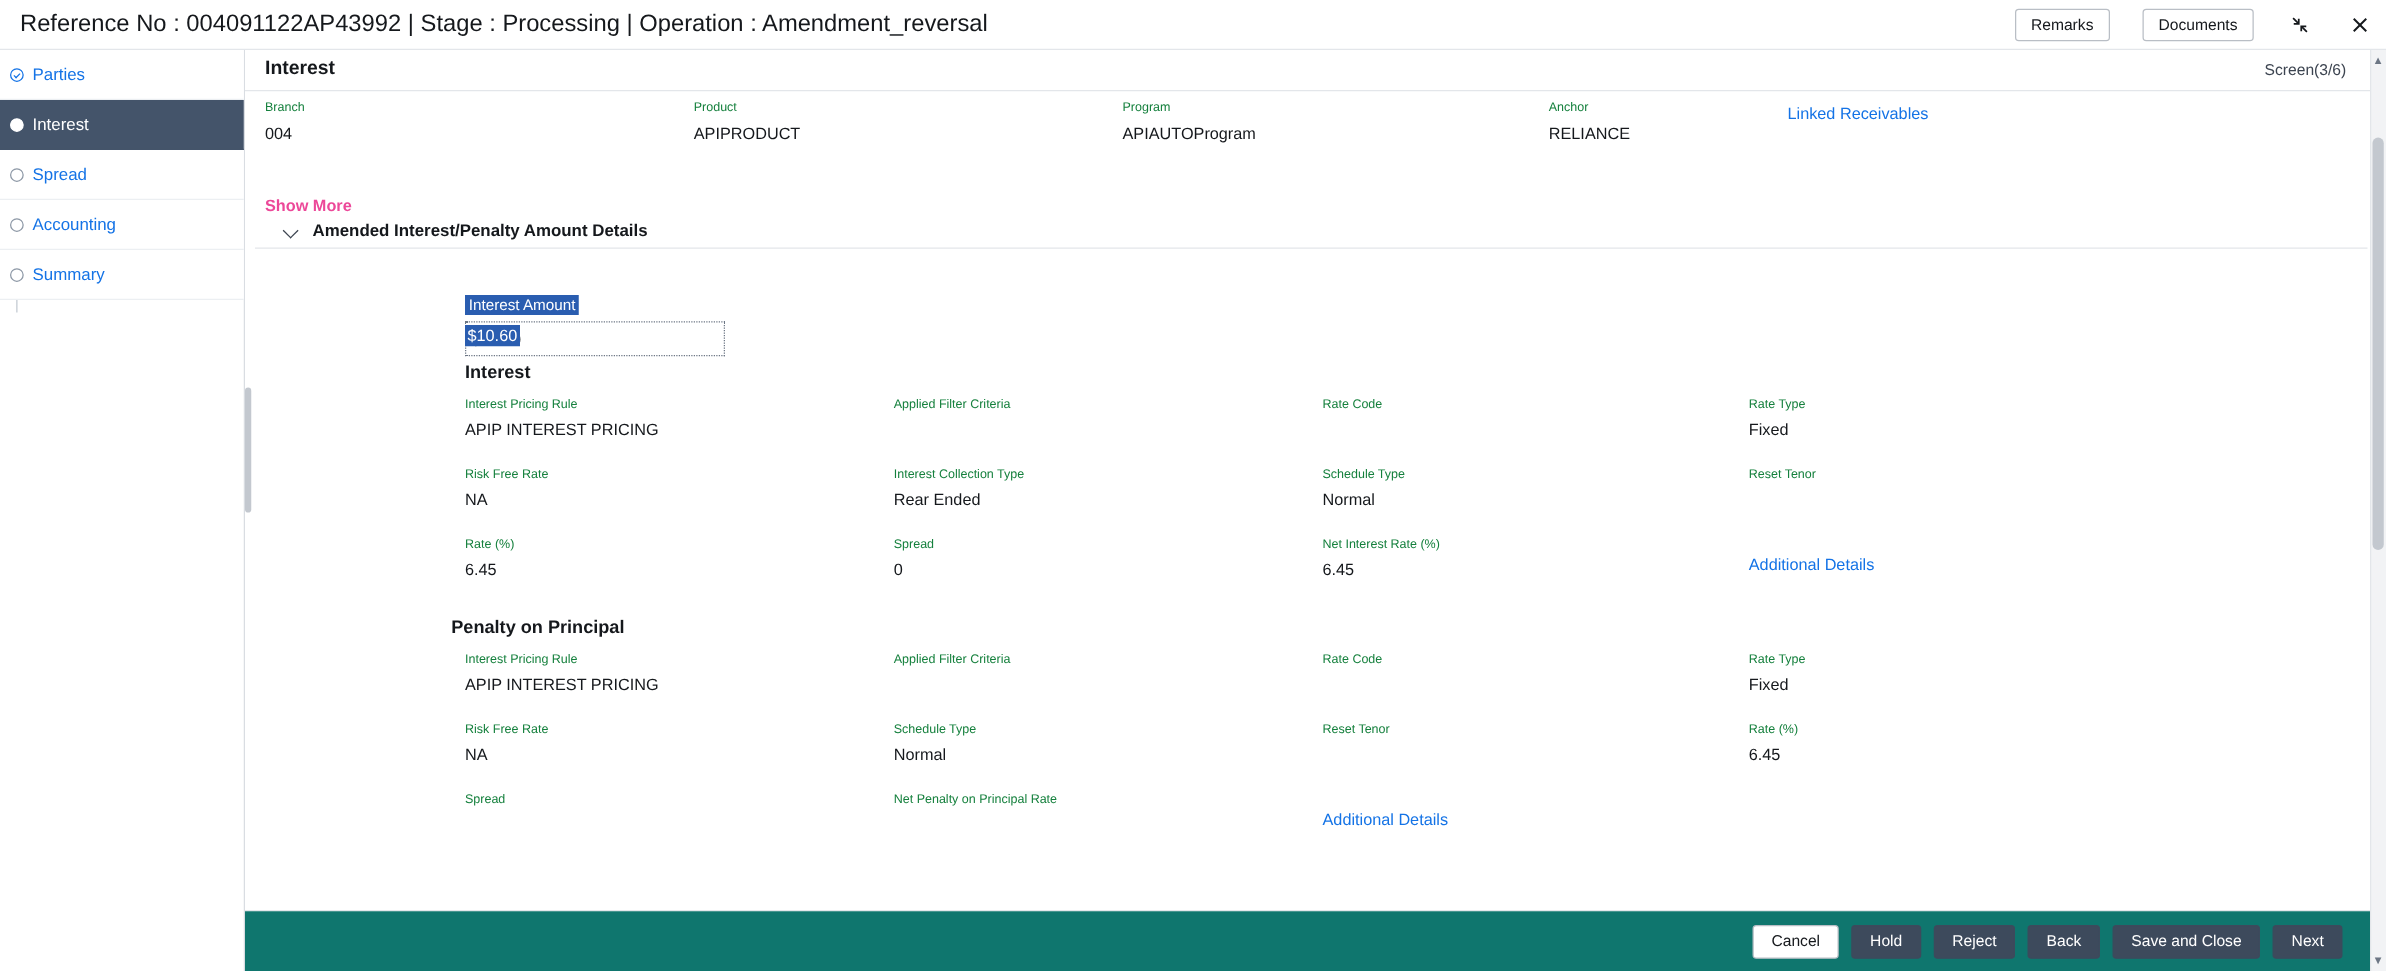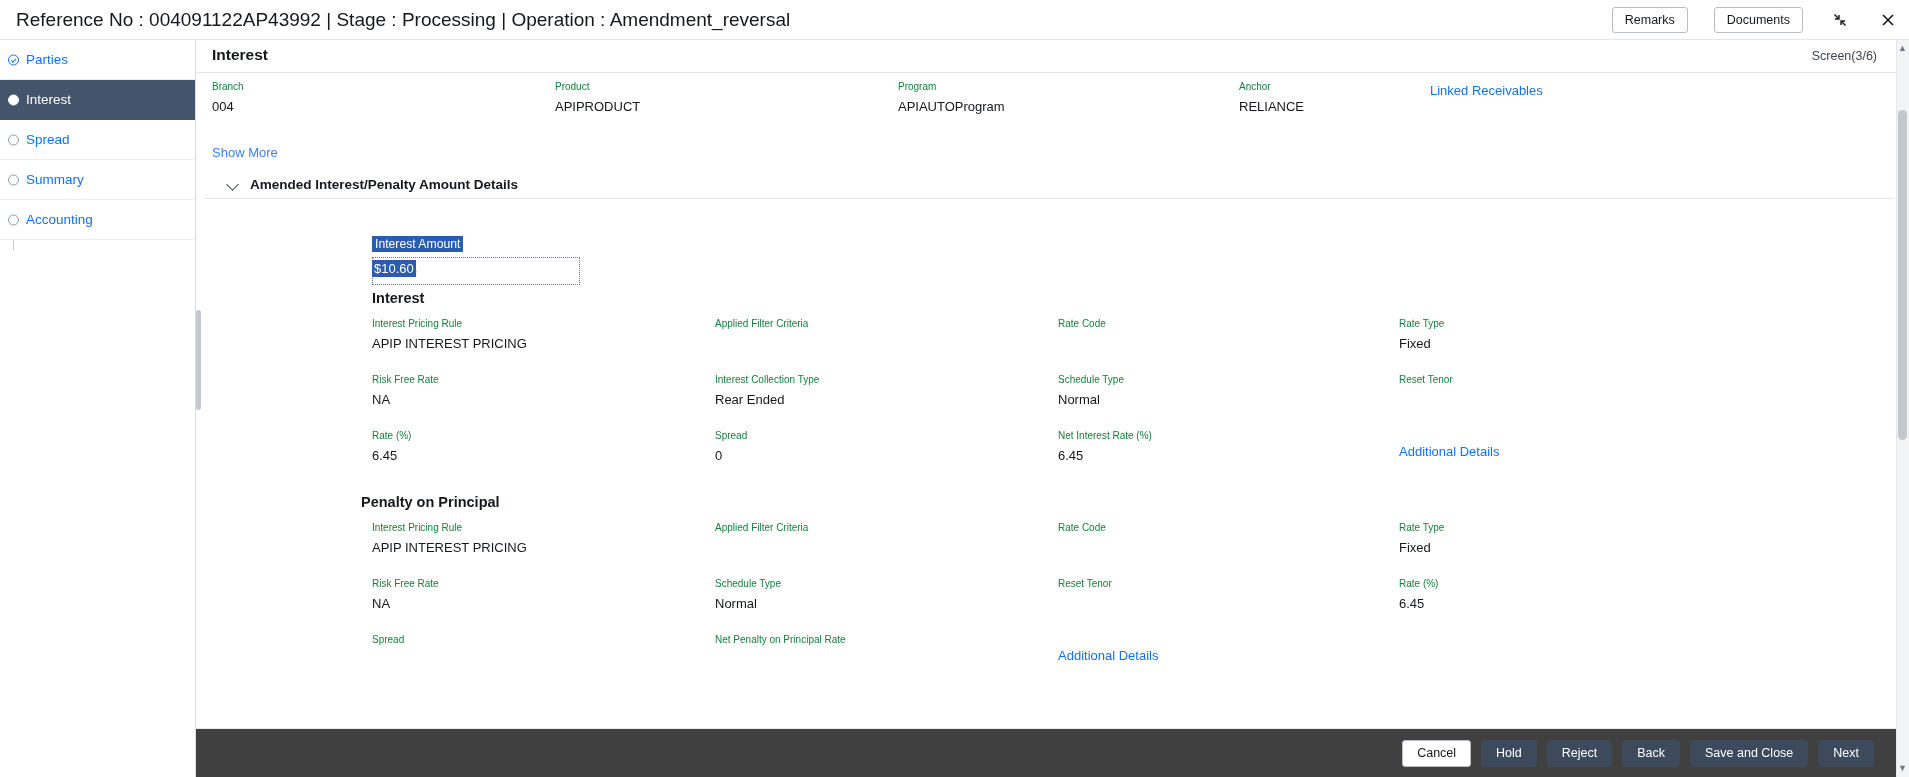--- a/index.html
+++ b/index.html
@@ -157,24 +157,25 @@
     white-space: nowrap;
   }
   .link {
     color: #1473e6;
     font-size: 13px;
     cursor: pointer;
     white-space: nowrap;
   }
   .show-more {
     position: absolute;
-    left: 16px; top: 105px;
+    left: 16px; top: 117px;
     font-size: 13px;
-    color: #3b82f6;
-    cursor: pointer;
+    color: #ec4899;
+    cursor: pointer;
+    font-weight: bold;
   }
 
   .section-bar {
     position: absolute;
     left: 20px; top: 130px;
     width: 1690px; height: 28px;
     display: flex; align-items: center;
     gap: 10px;
     padding-left: 10px;
     cursor: pointer;
@@ -302,21 +303,21 @@
     width: 5px; height: 100px;
     background: #c3c8cf;
     border-radius: 3px;
   }
 
   
   .footer {
     position: absolute;
     left: 196px; bottom: 0;
     width: 1700px; height: 48px;
-    background: #404040;
+    background: #0f766e;
     display: flex;
     align-items: center;
     justify-content: flex-end;
     padding-right: 22px;
     gap: 10px;
   }
   .btn {
     height: 27px;
     padding: 0 14px;
     font-size: 12.5px;
@@ -383,25 +384,25 @@
     <div class="side-item active">
       <span class="side-dot"></span>
       <span>Interest</span>
     </div>
     <div class="side-item plain">
       <span class="side-dot"></span>
       <span>Spread</span>
     </div>
     <div class="side-item plain">
       <span class="side-dot"></span>
-      <span>Summary</span>
+      <span>Accounting</span>
     </div>
     <div class="side-item plain">
       <span class="side-dot"></span>
-      <span>Accounting</span>
+      <span>Summary</span>
     </div>
   </div>
 
   <div class="main">
 
     <div class="main-header">
       <div class="main-title">Interest</div>
       <div class="screen-count">Screen(3/6)</div>
     </div>
 

